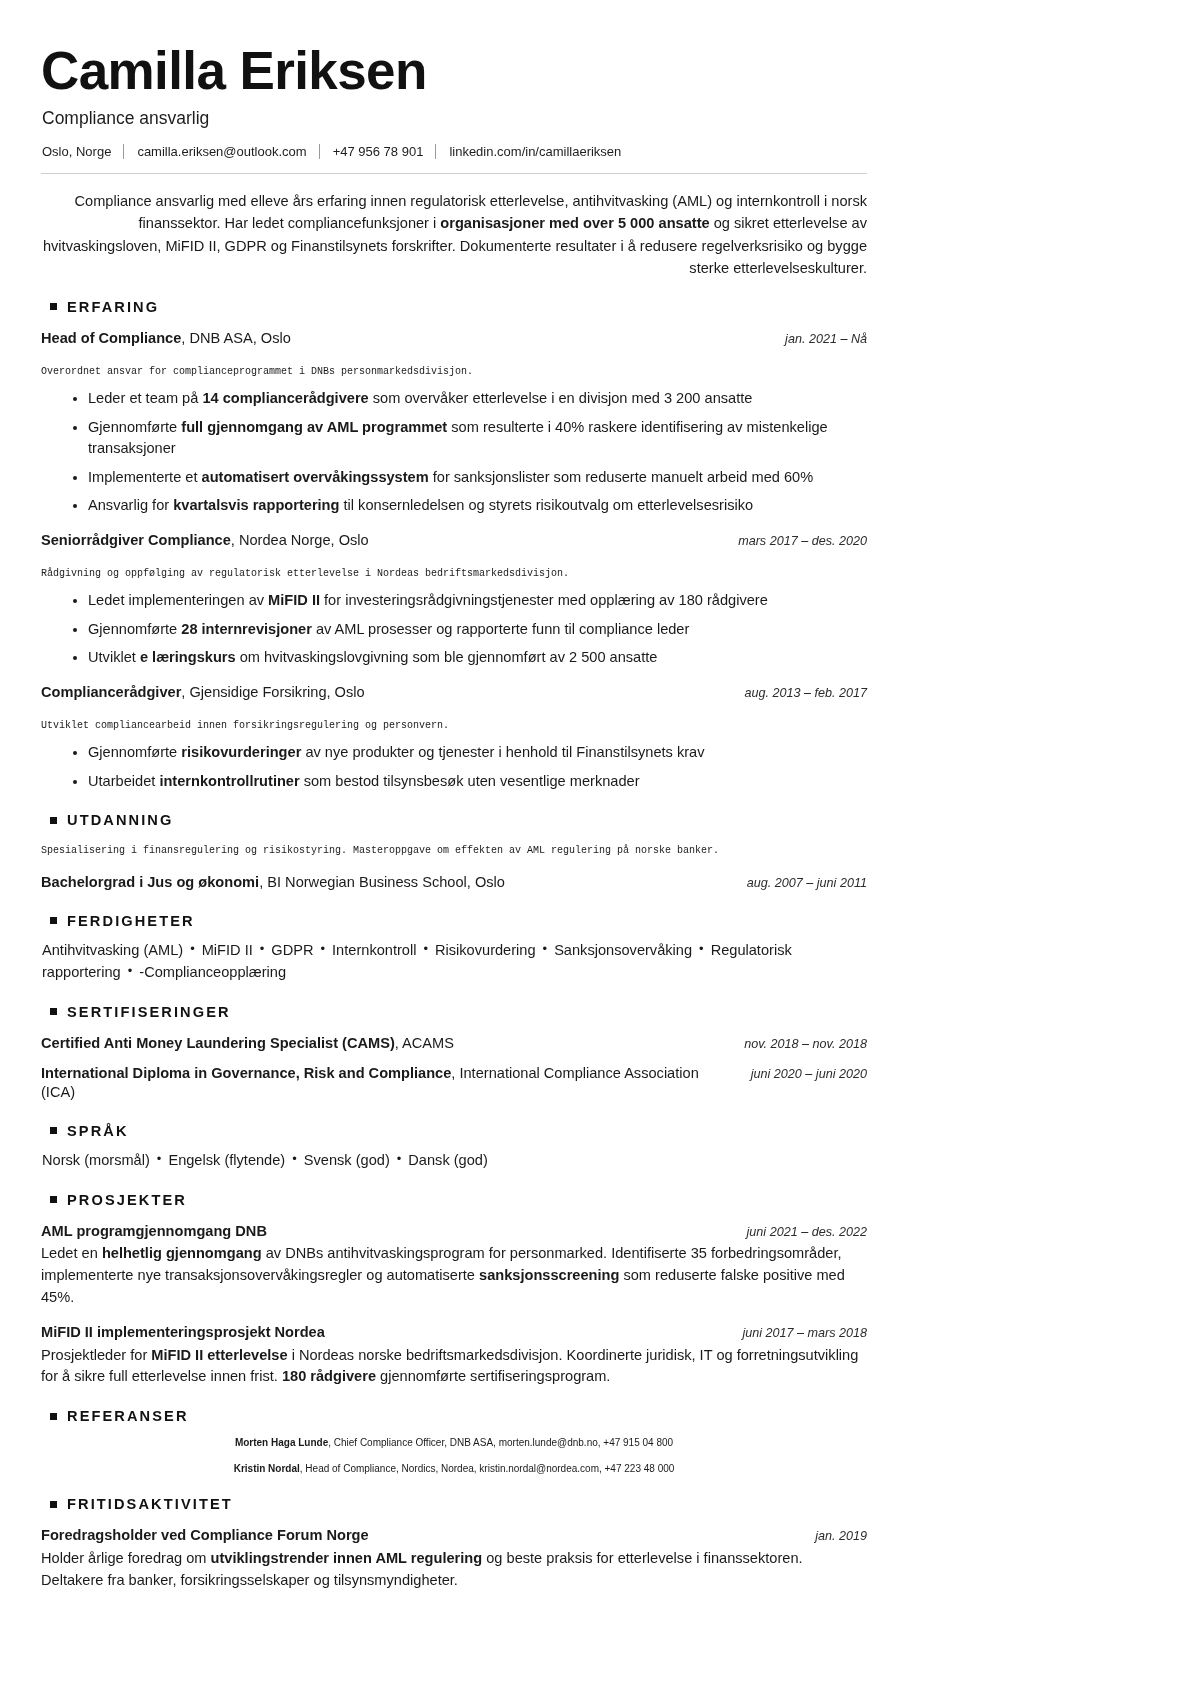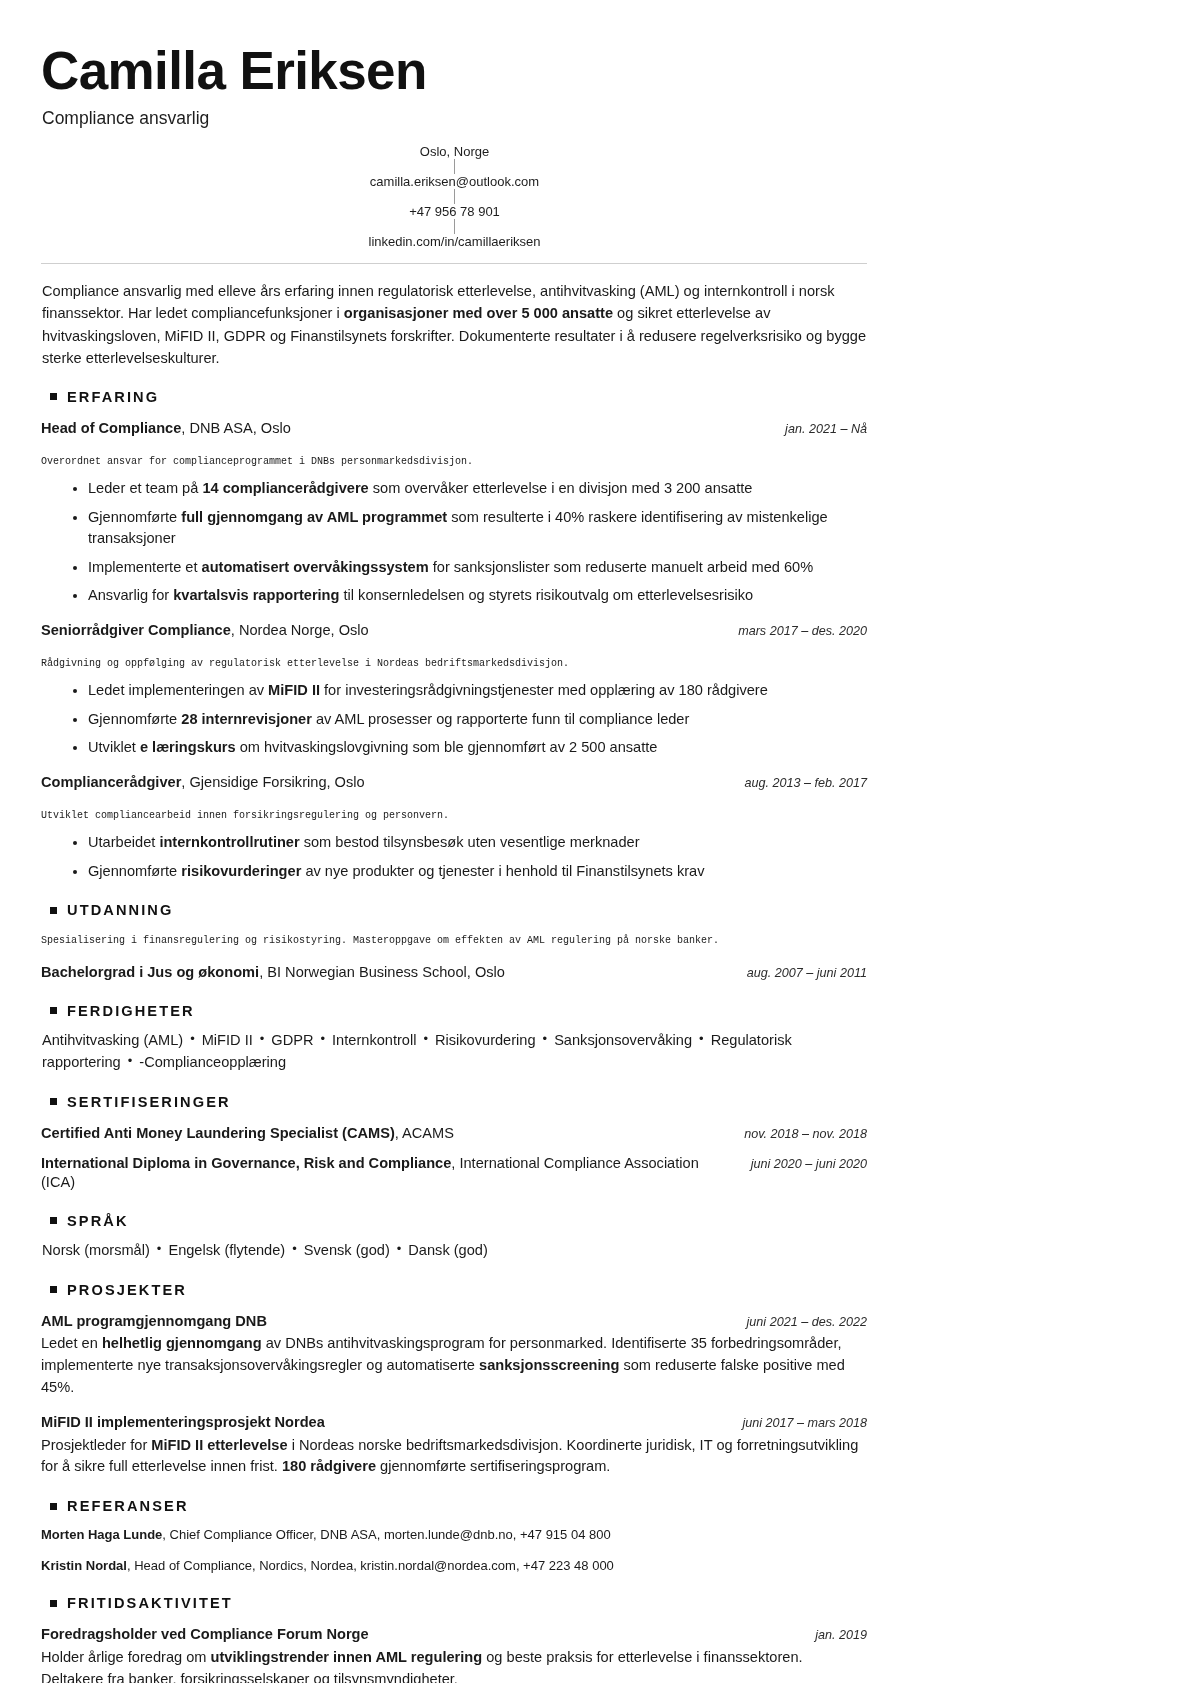--- a/index.html
+++ b/index.html
@@ -38,42 +38,41 @@
     color: #1d1d1d;
     margin: 9px 0 0 1px;
     line-height: 1.2;
   }
   .contact-row {
     display: flex;
     align-items: center;
     margin: 15px 0 0 1px;
     font-size: 13px;
     color: #1d1d1d;
-    flex-direction: column;
   }
   .contact-item { white-space: nowrap; }
   .contact-sep {
     display: inline-block;
     width: 1px;
     height: 15px;
     background: #9a9a9a;
     margin: 0 13px 0 12px;
   }
   .rule {
     height: 1px;
     background: #cfcfcf;
     margin: 14px 0 0 0;
   }
   
   .summary {
     font-size: 14.6px;
     line-height: 1.52;
     margin: 16px 0 0 1px;
     color: #1a1a1a;
-    text-align: left;
+    text-align: right;
   }
   
   .section { margin-top: 20px; }
   .section-title {
     display: flex;
     align-items: center;
     font-size: 14.6px;
     font-weight: bold;
     letter-spacing: 2.1px;
     text-transform: uppercase;
@@ -155,24 +154,25 @@
     vertical-align: 2px;
   }
   .para {
     font-size: 14.6px;
     line-height: 1.5;
     color: #1a1a1a;
     margin-top: 2px;
   }
   .para b { font-weight: bold; }
   .ref-line {
-    font-size: 13px;
+    font-size: 10px;
     line-height: 1.5;
     margin-top: 11px;
     color: #1a1a1a;
+    text-align: center;
   }
   .ref-line b { font-weight: bold; }
   .top-strip {
     position: absolute;
     top: 0; left: 0;
     width: 1190px;
     height: 4px;
     background: #ffffff;
   }
 </style>
@@ -233,22 +233,22 @@
       </ul>
     </div>
 
     <div class="entry">
       <div class="entry-head">
         <div class="entry-title"><b>Compliancerådgiver</b><span>, Gjensidige Forsikring, Oslo</span></div>
         <div class="entry-date">aug. 2013 – feb. 2017</div>
       </div>
       <div class="entry-sub">Utviklet compliancearbeid innen forsikringsregulering og personvern.</div>
       <ul class="bullets">
+        <li><span>Gjennomførte </span><b>risikovurderinger</b><span> av nye produkter og tjenester i henhold til Finanstilsynets krav</span></li>
         <li><span>Utarbeidet </span><b>internkontrollrutiner</b><span> som bestod tilsynsbesøk uten vesentlige merknader</span></li>
-        <li><span>Gjennomførte </span><b>risikovurderinger</b><span> av nye produkter og tjenester i henhold til Finanstilsynets krav</span></li>
       </ul>
     </div>
   </div>
 
   <div class="section">
     <div class="section-title">
       <span class="sq"></span>
       <span>UTDANNING</span>
     </div>
     <div class="entry">

